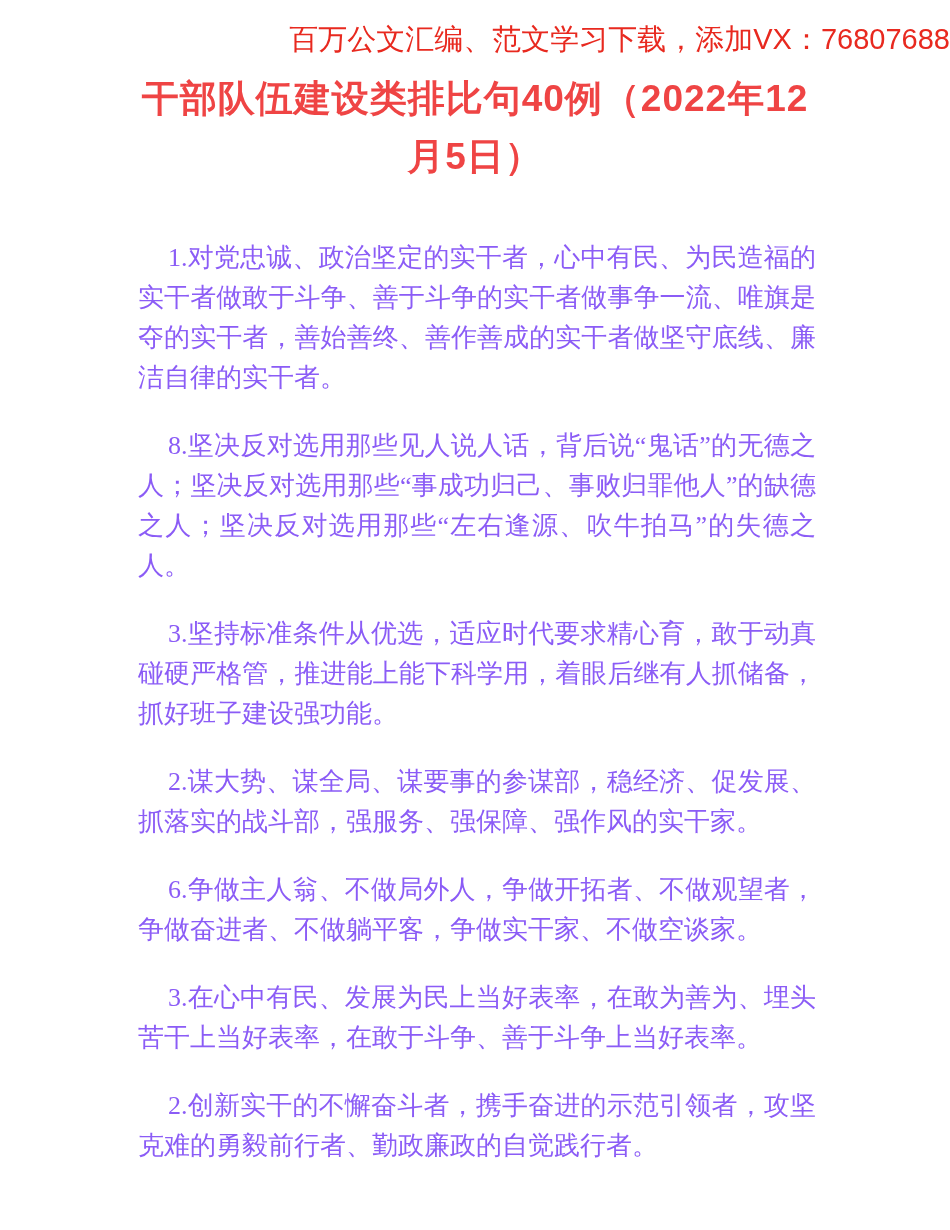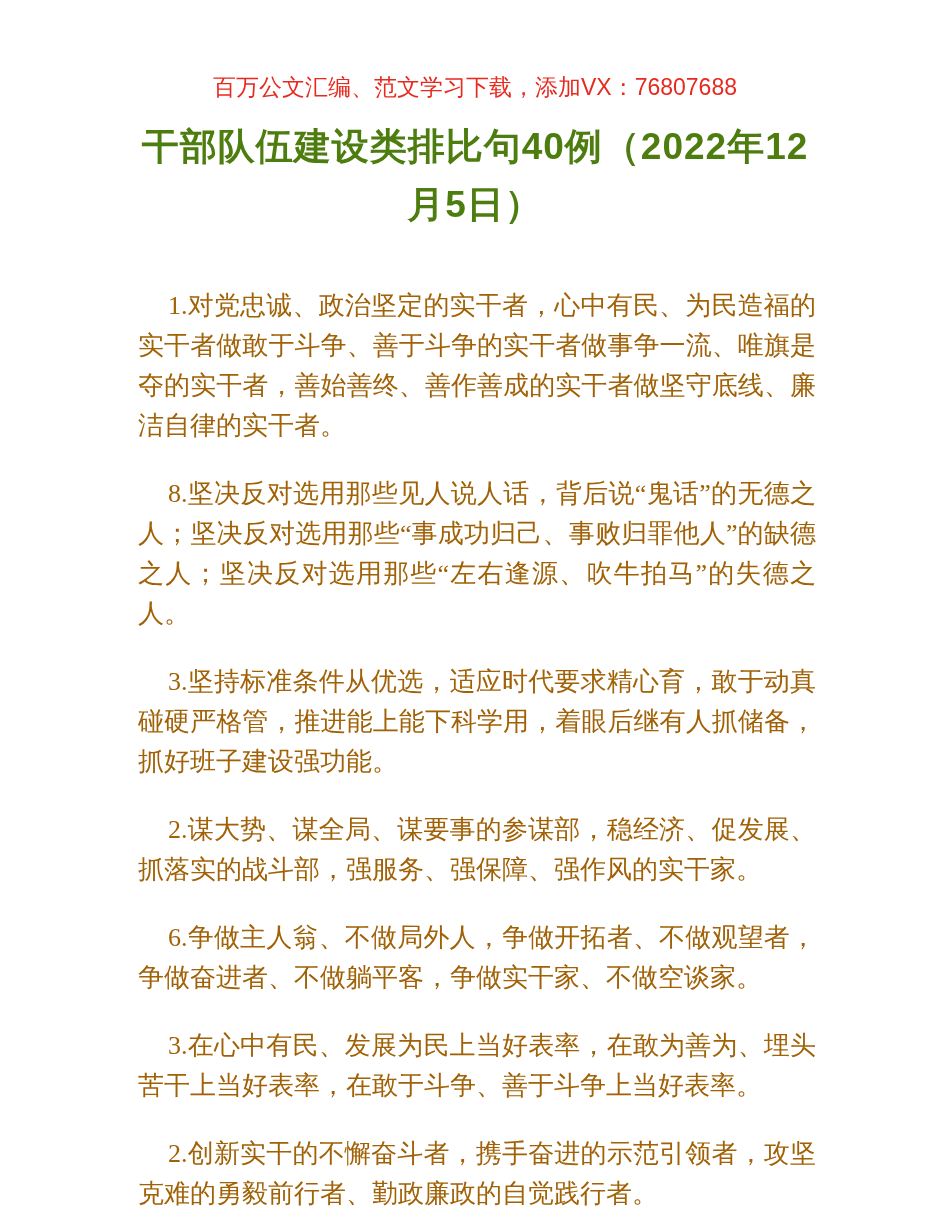--- a/index.html
+++ b/index.html
@@ -9,49 +9,49 @@
     }
     .page {
       position: relative;
       width: 950px;
       height: 1230px;
       background: #ffffff;
       overflow: hidden;
     }
     .notice {
       margin: 0;
-      padding-top: 72px;
-      text-align: center;
+      padding-top: 24px;
+      text-align: right;
       font-family: "Liberation Sans", "DejaVu Sans", sans-serif;
-      font-size: 23px;
+      font-size: 29px;
       line-height: 30px;
       color: #e8291f;
       font-weight: 400;
     }
     .title {
       width: 700px;
       margin: 16px auto 0 auto;
       text-align: center;
       font-family: "Liberation Sans", "DejaVu Sans", sans-serif;
       font-size: 37px;
       line-height: 58px;
       font-weight: 700;
-      color: #4d7c0f;
+      color: #ef4444;
       letter-spacing: 1px;
     }
     .content {
       width: 678px;
       margin: 52px 0 0 138px;
     }
     .content p {
       margin: 0 0 28px 0;
       font-family: "Liberation Serif", "DejaVu Serif", serif;
       font-size: 26px;
       line-height: 40px;
-      color: #a16207;
+      color: #8b5cf6;
       text-indent: 30px;
       text-align: justify;
       text-justify: inter-ideograph;
       word-break: break-all;
     }
     .content p:last-child {
       margin-bottom: 0;
     }
   </style>
 </head>

